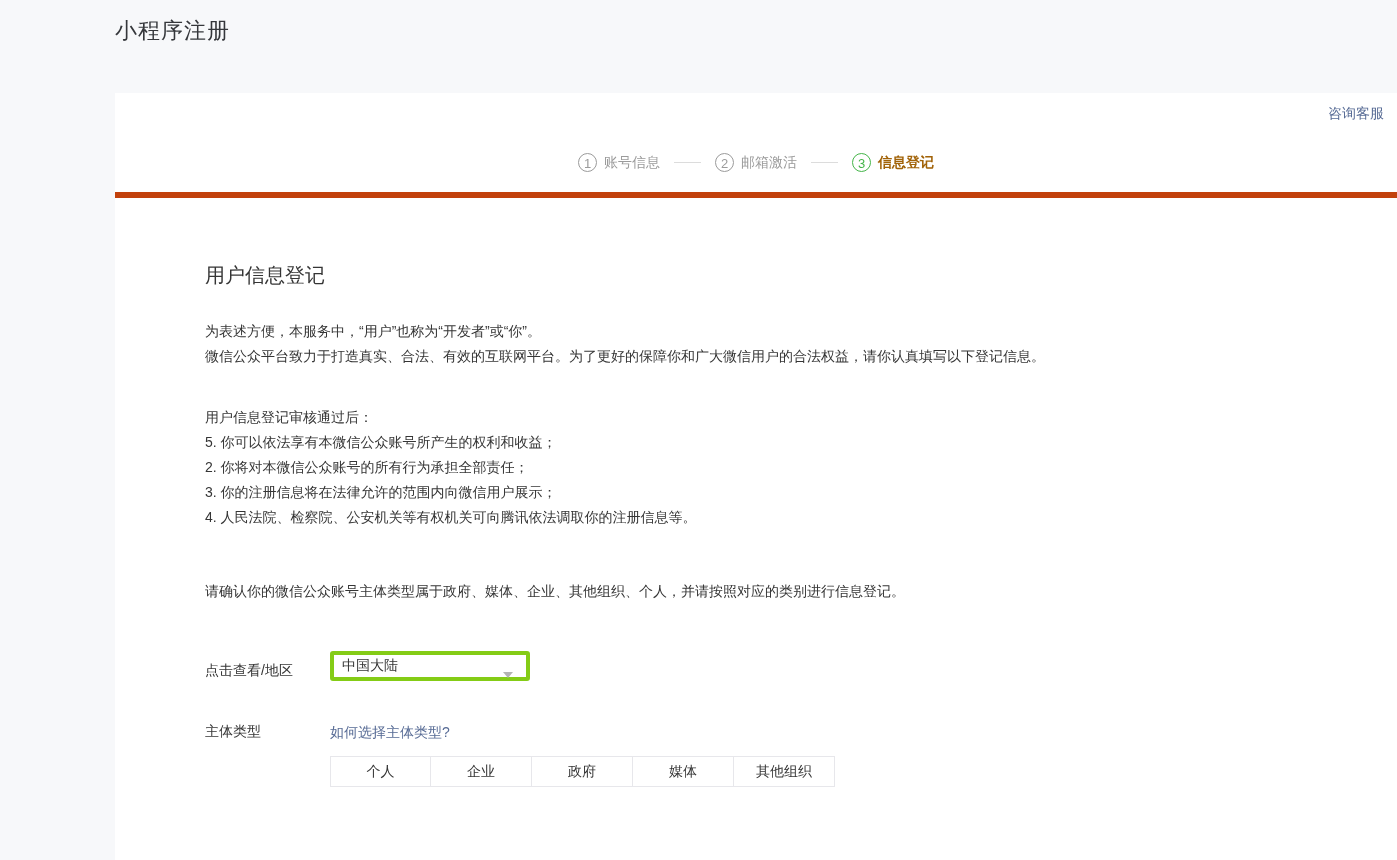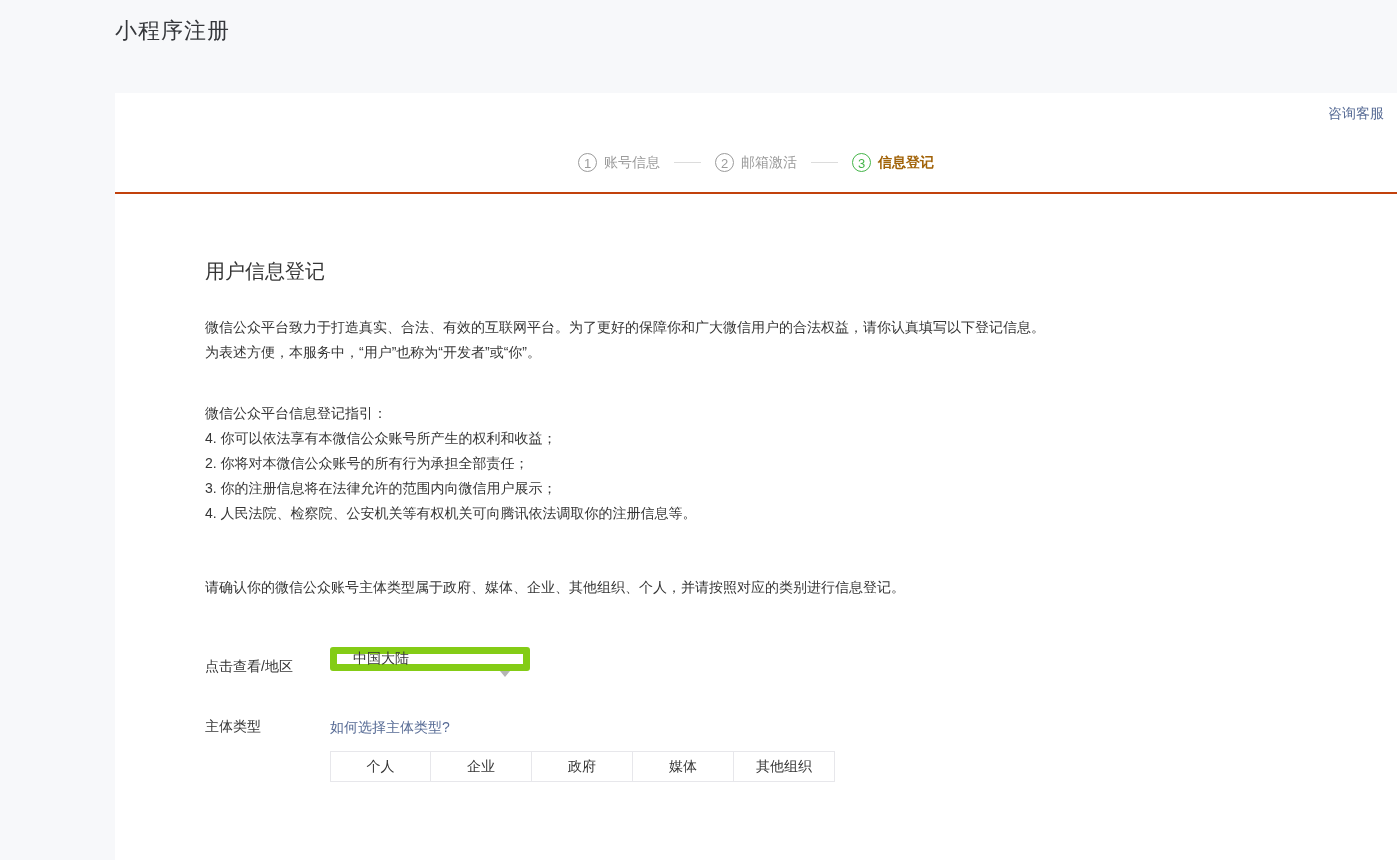--- a/index.html
+++ b/index.html
@@ -13,21 +13,21 @@
   .page-title {
     position: absolute; left: 115px; top: 16px;
     font-size: 22px; color: #35373b; letter-spacing: 1px;
   }
   .card {
     position: absolute; left: 115px; top: 93px; right: 0; bottom: 0;
     background: #ffffff;
   }
   .card-header {
     position: relative; height: 99px;
-    border-bottom: 2px solid #c2410c;
+    border-bottom: 6px solid #c2410c;
   }
   .support-link {
     position: absolute; top: 12px; right: 13px;
     font-size: 14px; color: #576b95; cursor: pointer; text-decoration: none;
   }
   .steps {
     display: flex; justify-content: center; align-items: center;
     padding-top: 60px;
   }
   .step { display: flex; align-items: center; }
@@ -49,23 +49,23 @@
   .para.rules { margin-bottom: 49px; }
   .para div { white-space: nowrap; }
   .inline-link { color: #576b95; cursor: pointer; text-decoration: none; }
   .form-row { display: flex; margin-bottom: 42px; }
   .form-label {
     width: 125px; flex: 0 0 auto; font-size: 14px; color: #353535;
   }
   .row-country { margin-top: 47px; }
   .row-country .form-label { padding-top: 11px; }
   .select-box {
-    width: 200px; height: 24px; box-sizing: border-box;
-    border: 7px solid #84cc16; border-radius: 3px; background: #fff;
-    display: flex; align-items: center; padding-left: 16px;
+    width: 200px; height: 30px; box-sizing: border-box;
+    border: 4px solid #84cc16; border-radius: 3px; background: #fff;
+    display: flex; align-items: center; padding-left: 8px;
     position: relative; font-size: 14px; color: #353535; cursor: pointer;
   }
   .select-arrow {
     position: absolute; right: 13px; top: 17px;
     width: 0; height: 0;
     border-left: 5px solid transparent; border-right: 5px solid transparent;
     border-top: 6px solid #b4b4b4;
   }
   .subject-help { font-size: 14px; display: inline-block; }
   .subject-tabs { display: flex; margin-top: 14px; }
@@ -100,27 +100,27 @@
         <span class="step-circle">3</span>
         <span class="step-label">信息登记</span>
       </div>
     </div>
   </div>
 
   <div class="content">
     <h2>用户信息登记</h2>
 
     <div class="para">
+      <div>为表述方便，本服务中，“用户”也称为“开发者”或“你”。</div>
       <div>微信公众平台致力于打造真实、合法、有效的互联网平台。为了更好的保障你和广大微信用户的合法权益，请你认真填写以下登记信息。</div>
-      <div>为表述方便，本服务中，“用户”也称为“开发者”或“你”。</div>
     </div>
 
     <div class="para rules">
-      <div>微信公众平台信息登记指引：</div>
-      <div>4. 你可以依法享有本微信公众账号所产生的权利和收益；</div>
+      <div>用户信息登记审核通过后：</div>
+      <div>5. 你可以依法享有本微信公众账号所产生的权利和收益；</div>
       <div>2. 你将对本微信公众账号的所有行为承担全部责任；</div>
       <div>3. 你的注册信息将在法律允许的范围内向微信用户展示；</div>
       <div>4. 人民法院、检察院、公安机关等有权机关可向腾讯依法调取你的注册信息等。</div>
     </div>
 
     <div class="para">
       <div>请确认你的微信公众账号主体类型属于政府、媒体、企业、其他组织、个人，并请按照对应的类别进行信息登记。</div>
     </div>
 
     <div class="form-row row-country">

